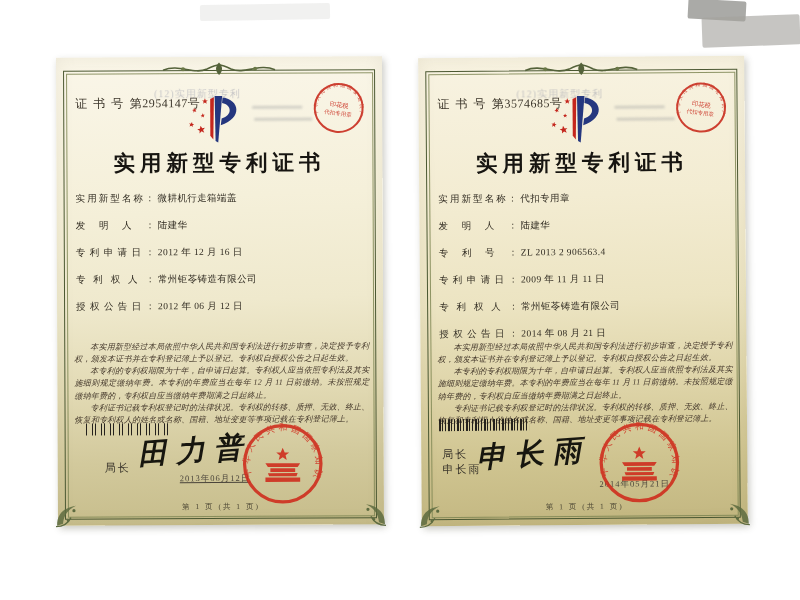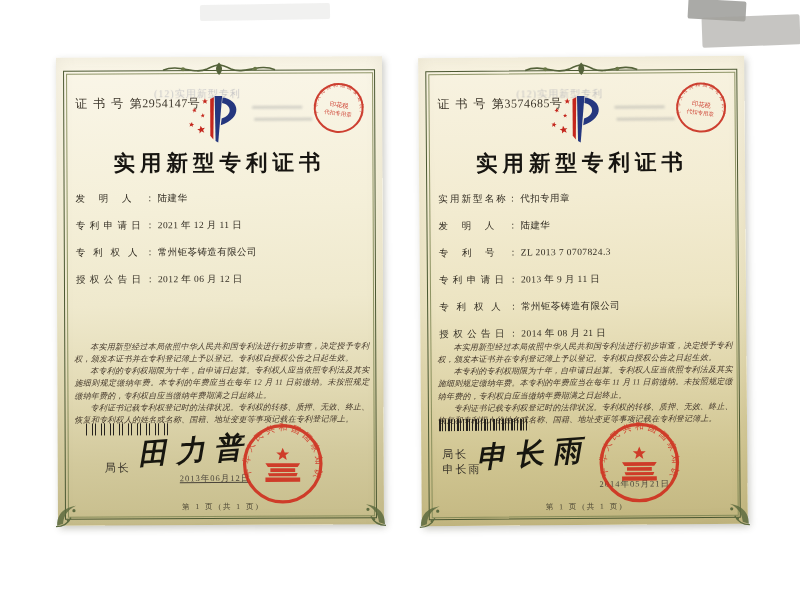--- a/index.html
+++ b/index.html
@@ -162,22 +162,23 @@
         </defs>
       <circle r="23.5" stroke="#c8281a" stroke-width="2" fill="none"></circle>
       <text font-size="4.6" fill="#c8281a" letter-spacing="2.2"><textPath href="#arc-s0">中华人民共和国国家知识产权局</textPath></text>
       <text y="-1" text-anchor="middle" font-size="6.2" fill="#c8281a">印花税</text>
       <text y="7" text-anchor="middle" font-size="5.4" fill="#c8281a">代扣专用章</text>
     </svg>
 
     <h1 class="title">实用新型专利证书</h1>
 
     <div class="fields">
+      <div class="f-row"><span class="f-label">实用新型名称：</span><span class="f-value">微耕机行走箱端盖</span></div>
       <div class="f-row"><span class="f-label">发明人：</span><span class="f-value">陆建华</span></div>
-      <div class="f-row"><span class="f-label">专利申请日：</span><span class="f-value">2021 年 12 月 11 日</span></div>
+      <div class="f-row"><span class="f-label">专利申请日：</span><span class="f-value">2012 年 12 月 16 日</span></div>
       <div class="f-row"><span class="f-label">专利权人：</span><span class="f-value">常州钜苓铸造有限公司</span></div>
       <div class="f-row"><span class="f-label">授权公告日：</span><span class="f-value">2012 年 06 月 12 日</span></div>
     </div>
 
     <div class="body-text">
       <p>本实用新型经过本局依照中华人民共和国专利法进行初步审查，决定授予专利权，颁发本证书并在专利登记簿上予以登记。专利权自授权公告之日起生效。</p>
       <p>本专利的专利权期限为十年，自申请日起算。专利权人应当依照专利法及其实施细则规定缴纳年费。本专利的年费应当在每年 12 月 11 日前缴纳。未按照规定缴纳年费的，专利权自应当缴纳年费期满之日起终止。</p>
       <p>专利证书记载专利权登记时的法律状况。专利权的转移、质押、无效、终止、恢复和专利权人的姓名或名称、国籍、地址变更等事项记载在专利登记簿上。</p>
     </div>
 
@@ -234,22 +235,22 @@
       <text font-size="4.6" fill="#c8281a" letter-spacing="2.2"><textPath href="#arc-s1">中华人民共和国国家知识产权局</textPath></text>
       <text y="-1" text-anchor="middle" font-size="6.2" fill="#c8281a">印花税</text>
       <text y="7" text-anchor="middle" font-size="5.4" fill="#c8281a">代扣专用章</text>
     </svg>
 
     <h1 class="title">实用新型专利证书</h1>
 
     <div class="fields">
       <div class="f-row"><span class="f-label">实用新型名称：</span><span class="f-value">代扣专用章</span></div>
       <div class="f-row"><span class="f-label">发明人：</span><span class="f-value">陆建华</span></div>
-      <div class="f-row"><span class="f-label">专利号：</span><span class="f-value">ZL 2013 7 0707824.3</span></div>
-      <div class="f-row"><span class="f-label">专利申请日：</span><span class="f-value">2013 年 9 月 11 日</span></div>
+      <div class="f-row"><span class="f-label">专利号：</span><span class="f-value">ZL 2013 2 906563.4</span></div>
+      <div class="f-row"><span class="f-label">专利申请日：</span><span class="f-value">2009 年 11 月 11 日</span></div>
       <div class="f-row"><span class="f-label">专利权人：</span><span class="f-value">常州钜苓铸造有限公司</span></div>
       <div class="f-row"><span class="f-label">授权公告日：</span><span class="f-value">2014 年 08 月 21 日</span></div>
     </div>
 
     <div class="body-text">
       <p>本实用新型经过本局依照中华人民共和国专利法进行初步审查，决定授予专利权，颁发本证书并在专利登记簿上予以登记。专利权自授权公告之日起生效。</p>
       <p>本专利的专利权期限为十年，自申请日起算。专利权人应当依照专利法及其实施细则规定缴纳年费。本专利的年费应当在每年 11 月 11 日前缴纳。未按照规定缴纳年费的，专利权自应当缴纳年费期满之日起终止。</p>
       <p>专利证书记载专利权登记时的法律状况。专利权的转移、质押、无效、终止、恢复和专利权人的姓名或名称、国籍、地址变更等事项记载在专利登记簿上。</p>
     </div>
 

